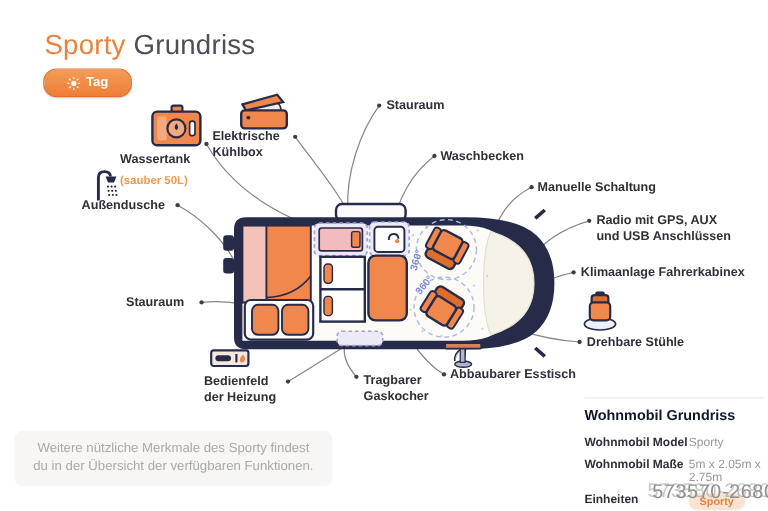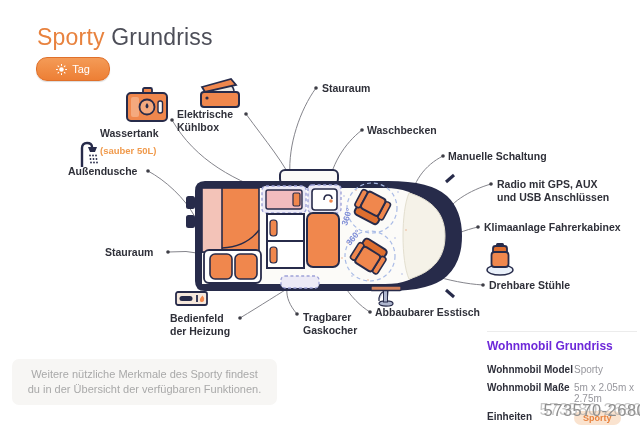--- a/index.html
+++ b/index.html
@@ -5,34 +5,34 @@
   html,body{margin:0;padding:0;}
   body{font-family:"Liberation Sans",sans-serif;background:#fff;}
   .stage{position:relative;width:640px;height:426px;background:#ffffff;overflow:hidden;padding-left:48px;}
 
   .page-title{position:absolute;left:37px;top:24px;font-size:23px;letter-spacing:.2px;}
   .page-title .hl{color:#E8823E;}
   .page-title .rest{color:#4D4E58;}
 
   .tag-btn{position:absolute;left:36px;top:57px;width:72px;height:22px;border:1px solid #E0702A;border-radius:11px;
     background:linear-gradient(#F49B57,#ED7F35);display:flex;align-items:center;justify-content:center;gap:5px;
-    color:#fff;font-size:11px;font-weight:normal;box-shadow:0 1px 1px rgba(0,0,0,.15);cursor:pointer;}
+    color:#fff;font-size:11px;font-weight:bold;box-shadow:0 1px 1px rgba(0,0,0,.15);cursor:pointer;}
   .tag-btn svg{display:block;}
 
   .diagram-svg{position:absolute;left:0;top:0;}
 
   .lbl{position:absolute;font-size:10.5px;font-weight:bold;color:#2F3039;line-height:13px;white-space:pre-line;}
   .lbl .sub{display:block;color:#F09A4C;font-size:9.5px;margin-top:4px;}
 
   .info-note{position:absolute;left:12px;top:359px;width:265px;height:46px;background:#F7F6F4;border-radius:7px;
     display:flex;align-items:center;justify-content:center;text-align:center;color:#A9A9A9;font-size:11px;
     line-height:15px;white-space:pre-line;}
 
   .spec-panel{position:absolute;left:487px;top:331px;width:150px;border-top:1px solid #ECECEC;padding-top:7px;}
-  .spec-heading{font-size:12px;font-weight:bold;color:#6d28d9;margin-bottom:11px;}
+  .spec-heading{font-size:12px;font-weight:bold;color:#0f172a;margin-bottom:11px;}
   .spec-row{display:flex;align-items:flex-start;margin-bottom:7px;font-size:10px;}
   .spec-row .k{font-weight:bold;color:#2E2F3A;width:87px;flex:none;}
   .spec-row .v{color:#97979D;}
   .badge{background:#FAE3CF;color:#E8823E;font-size:9px;font-weight:bold;padding:2px 9px;border-radius:9px;}
 
   .watermark{position:absolute;right:3px;top:401px;font-size:16.5px;color:#8E8E8E;letter-spacing:.5px;}
   .watermark .ghost{position:absolute;left:-4px;top:-1px;color:#9B9B9B;opacity:.55;}
 </style>
 </head>
 <body>

